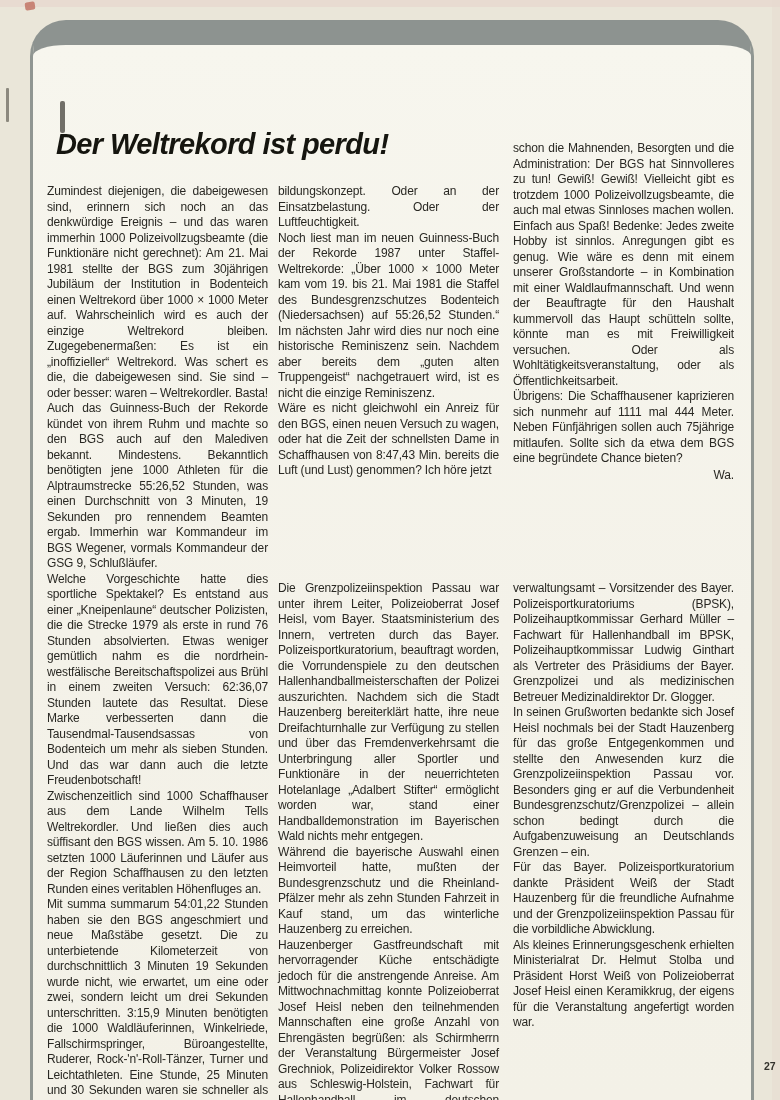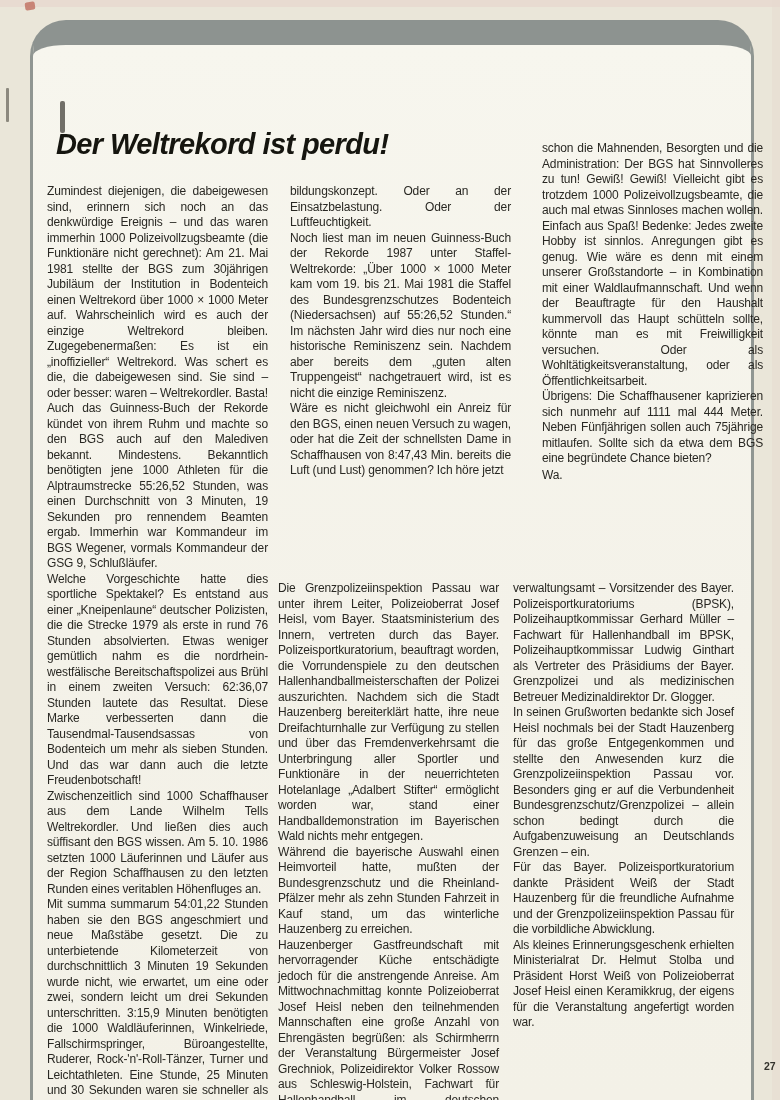--- a/index.html
+++ b/index.html
@@ -19,25 +19,25 @@
   .a1-title{position:absolute;left:56px;top:128px;margin:0;
             font-style:italic;font-weight:bold;font-size:29px;letter-spacing:-0.6px;
             color:#15150f;white-space:nowrap;}
   .a2-title{position:absolute;left:286px;top:468px;width:460px;margin:0;
             font-style:italic;font-weight:bold;font-size:29px;line-height:35px;
             letter-spacing:-0.6px;color:#15150f;}
 
   .col{position:absolute;width:221px;color:#292823;font-size:12px;line-height:15.5px;letter-spacing:-0.15px;}
   .col p{margin:0;text-align:justify;overflow-wrap:break-word;}
   .c1{left:47px;top:184px;}
-  .c2a{left:278px;top:184px;margin-left:12px;}
-  .c3a{left:542px;top:141px;}
+  .c2a{left:278px;top:184px;}
+  .c3a{left:513px;top:141px;}
   .c2b{left:278px;top:581px;}
   .c3b{left:513px;top:581px;}
-  .signature{margin-top:1px;font-size:12px;color:#292823;}
+  .signature{text-align:right;margin-top:1px;font-size:12px;color:#292823;}
   .pagenum{position:absolute;left:764px;top:1060px;font-size:10.5px;font-weight:bold;color:#33322c;}
 </style>
 </head>
 <body>
 
 <div class="page">
   <div class="edge-top"></div>
   <div class="edge-right"></div>
   <div class="frame"></div>
   <div class="red-mark"></div>

